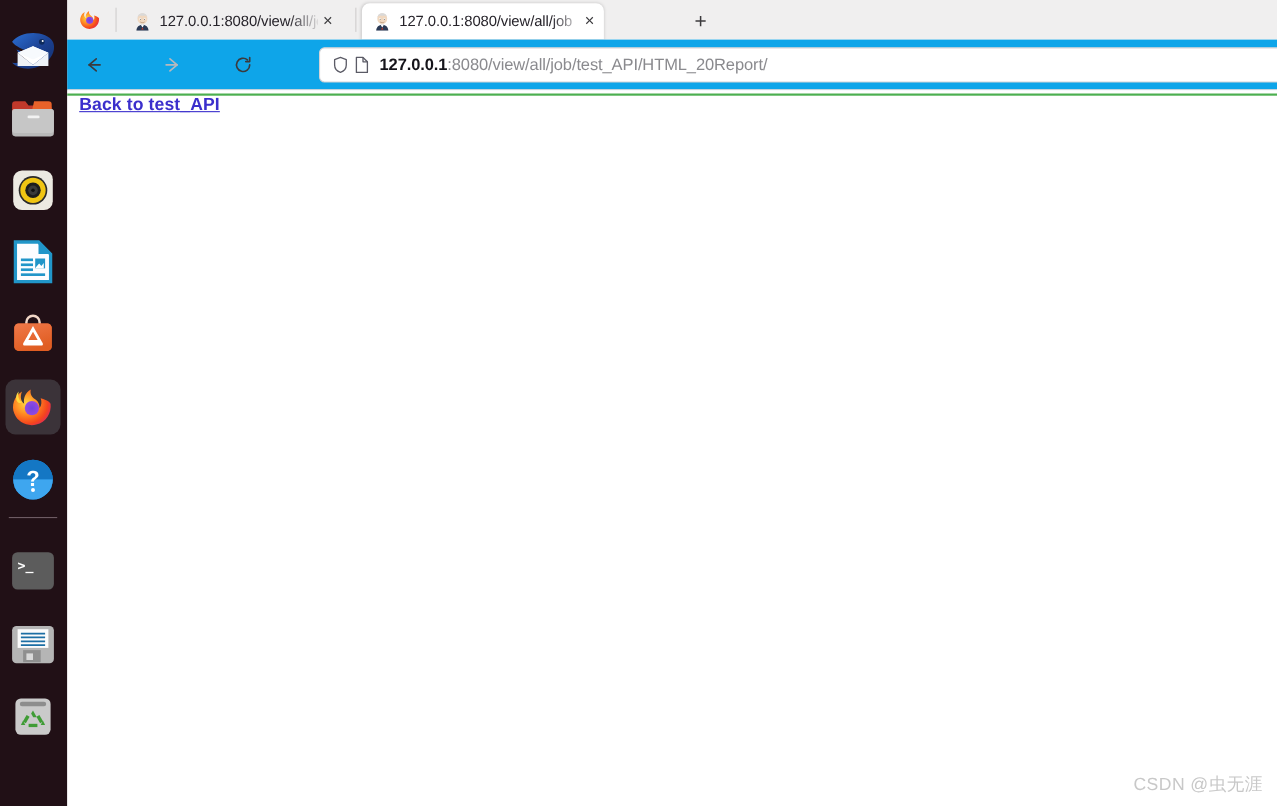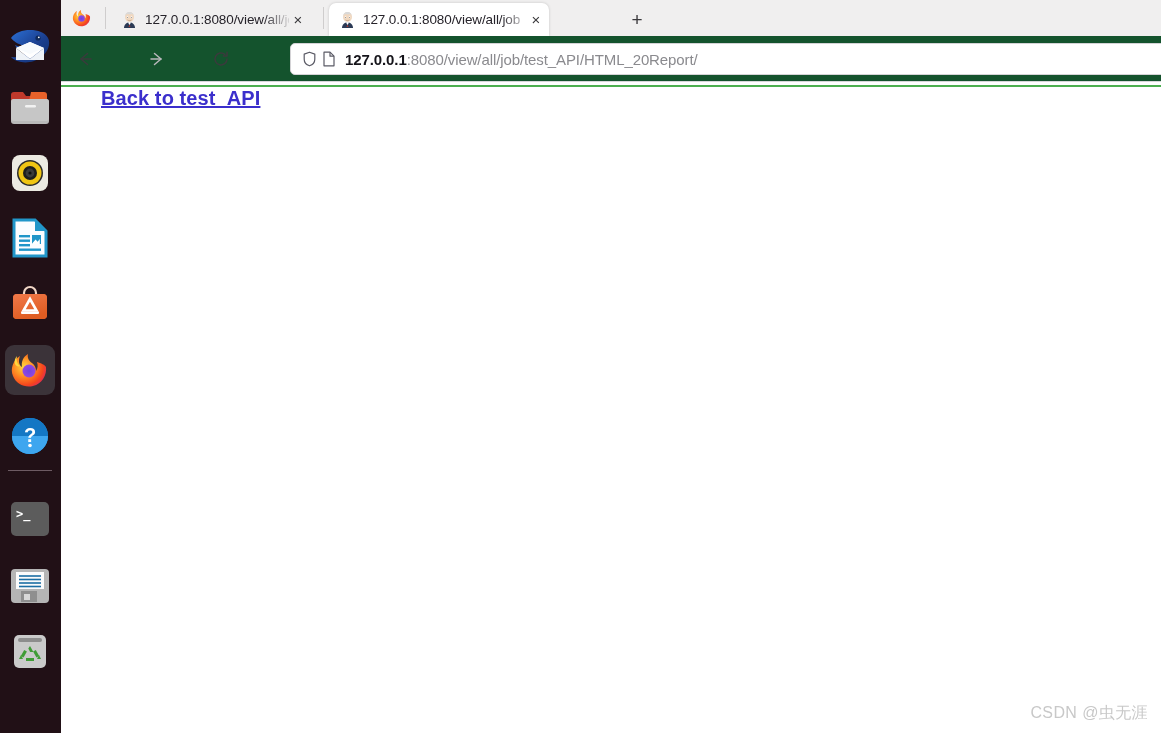--- a/index.html
+++ b/index.html
@@ -150,21 +150,21 @@
     line-height: 1;
   }
 
   
   #navbar {
     position: absolute;
     left: 0;
     top: 36px;
     width: 1100px;
     height: 46px;
-    background: #14532d;
+    background: #0ea5e9;
   }
   .nav-btn {
     position: absolute;
     top: 9px;
     width: 28px;
     height: 28px;
     display: flex;
     align-items: center;
     justify-content: center;
   }
@@ -225,28 +225,27 @@
     left: 0;
     top: 3px;
     width: 1100px;
     height: 2px;
     background: #4caf50;
   }
   #back-link {
     position: absolute;
     left: 11px;
     top: 5px;
-    font-size: 20px;
+    font-size: 16px;
     font-weight: bold;
     color: #3b2fcc;
     text-decoration: underline;
     white-space: nowrap;
     letter-spacing: 0.1px;
     cursor: pointer;
-    margin-left: 29px;
   }
 
   
   #watermark {
     position: absolute;
     right: 13px;
     bottom: 9px;
     font-size: 16px;
     color: #c8c8c8;
     white-space: nowrap;

